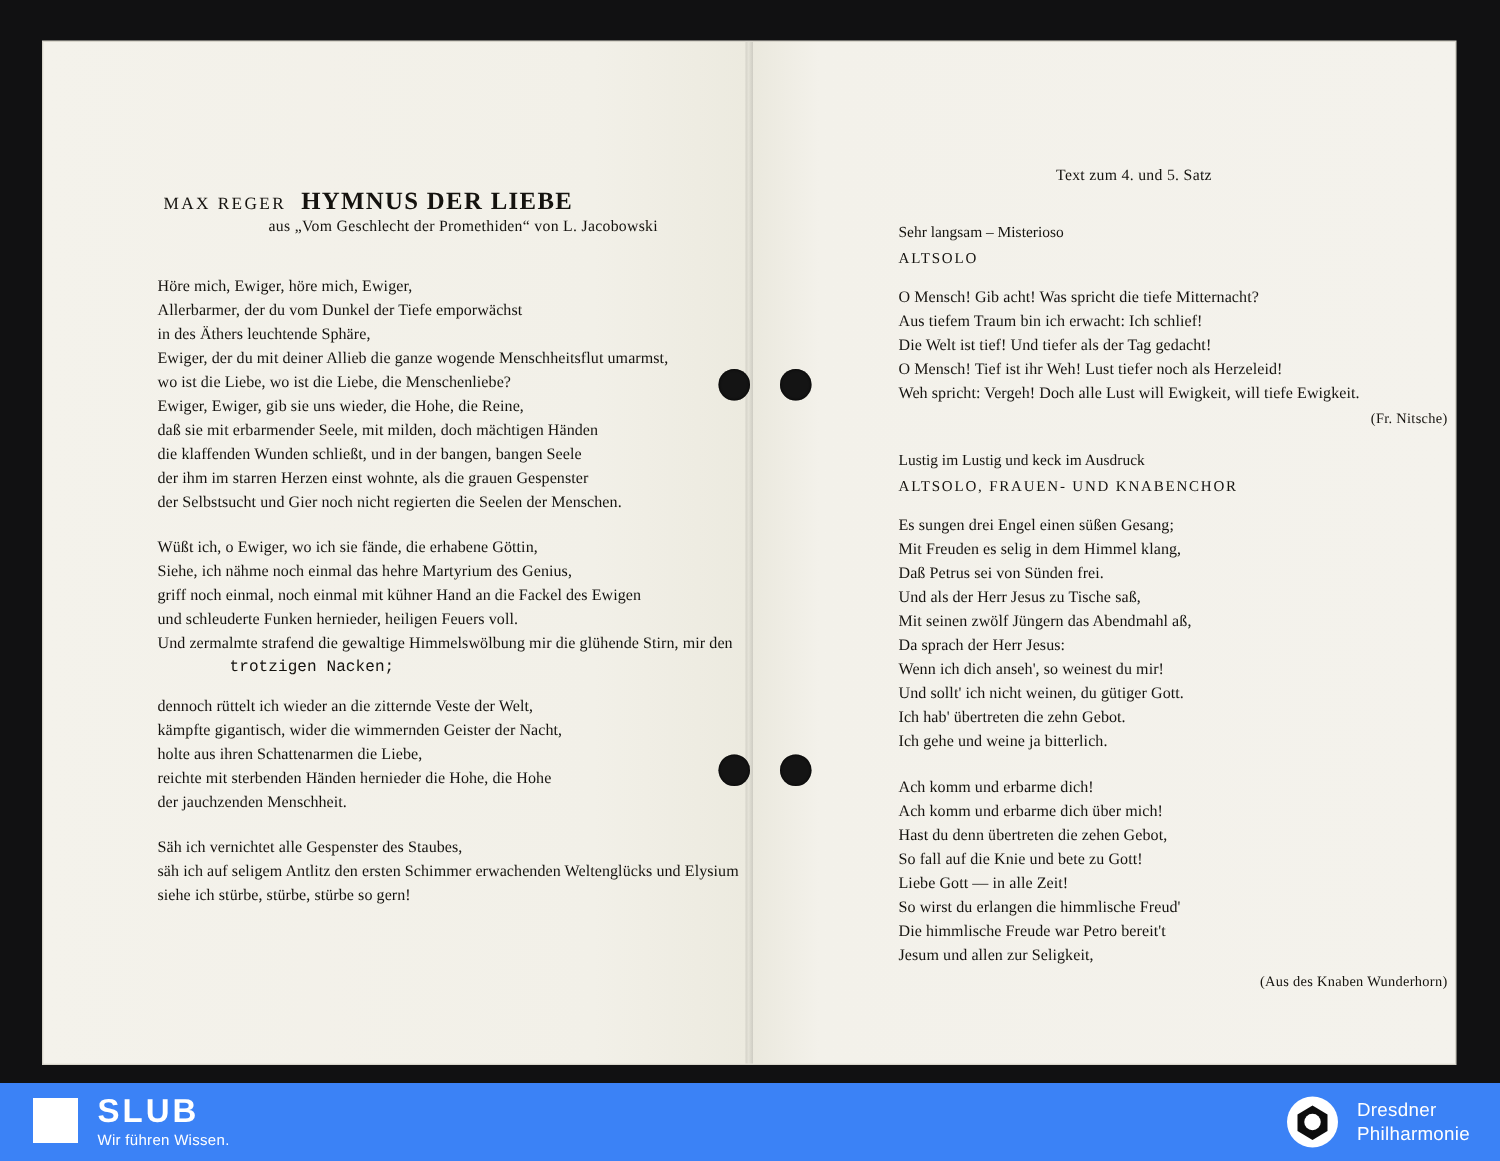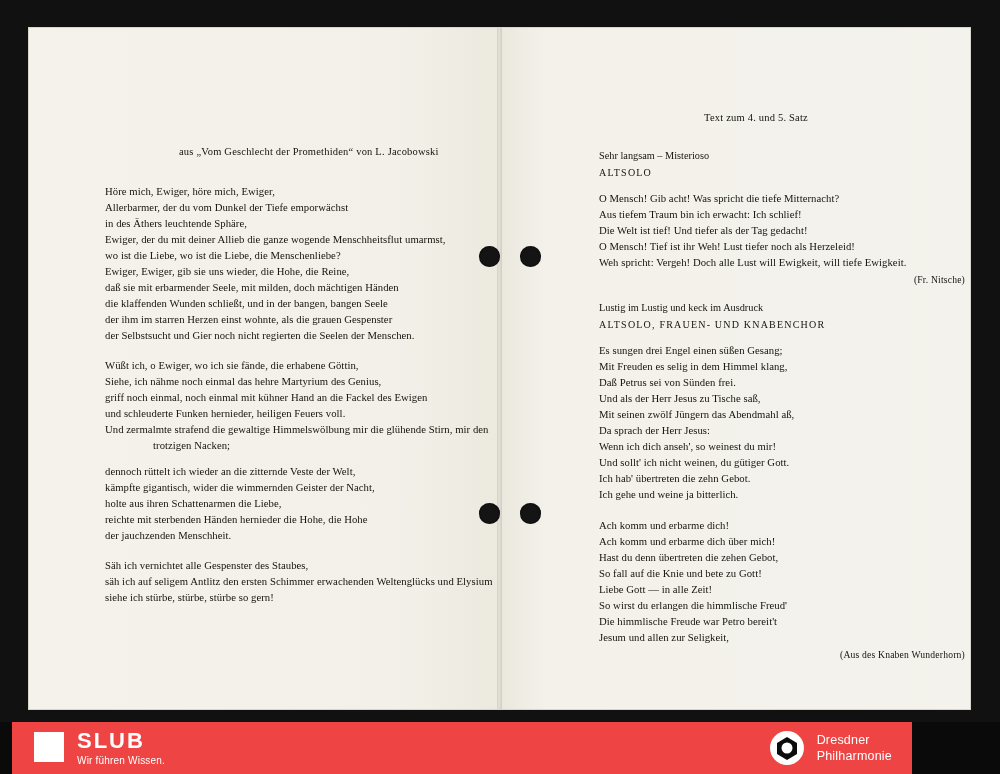--- a/index.html
+++ b/index.html
@@ -165,24 +165,24 @@
     text-align: right;
     padding-right: 4px;
     margin-top: 4px;
     letter-spacing: 0.2px;
   }
   .block { margin-bottom: 15px; }
 
   
   #footer {
     position: absolute;
-    left: 12px; bottom: 0;
-    width: 900px;
+    left: 0; bottom: 0;
+    width: 1000px;
     height: 52px;
-    background: #ef4444;
+    background: #3b82f6;
     color: #ffffff;
   }
   #slub {
     position: absolute;
     left: 22px; top: 7px;
     display: flex;
     align-items: flex-start;
   }
   #slub-mark {
     width: 30px; height: 30px;
@@ -226,40 +226,43 @@
 </head>
 <body>
 
 <div id="scan">
 
   <div id="booklet">
 
     <div id="page-left">
       <div class="page-inner">
 
+        <div id="left-head" class="title-line">
+          <span class="composer">MAX REGER</span><span class="work-title">HYMNUS DER LIEBE</span>
+        </div>
 
         <div id="left-sub" class="subtitle">aus „Vom Geschlecht der Promethiden“ von L. Jacobowski</div>
 
         <div id="left-body">
           <div class="stanza">Höre mich, Ewiger, höre mich, Ewiger,
 Allerbarmer, der du vom Dunkel der Tiefe emporwächst
 in des Äthers leuchtende Sphäre,
 Ewiger, der du mit deiner Allieb die ganze wogende Menschheitsflut umarmst,
 wo ist die Liebe, wo ist die Liebe, die Menschenliebe?
 Ewiger, Ewiger, gib sie uns wieder, die Hohe, die Reine,
 daß sie mit erbarmender Seele, mit milden, doch mächtigen Händen
 die klaffenden Wunden schließt, und in der bangen, bangen Seele
 der ihm im starren Herzen einst wohnte, als die grauen Gespenster
 der Selbstsucht und Gier noch nicht regierten die Seelen der Menschen.</div>
           <div class="stanza">Wüßt ich, o Ewiger, wo ich sie fände, die erhabene Göttin,
 Siehe, ich nähme noch einmal das hehre Martyrium des Genius,
 griff noch einmal, noch einmal mit kühner Hand an die Fackel des Ewigen
 und schleuderte Funken hernieder, heiligen Feuers voll.
 Und zermalmte strafend die gewaltige Himmelswölbung mir die glühende Stirn, mir den</div>
-          <div class="stanza indent" style="margin-top:-14px;margin-bottom:10px;">trotzigen Nacken;</div>
+          <div class="stanza indent" style="margin-top:-14px;margin-bottom:10px;font-family:Liberation Mono, monospace;">trotzigen Nacken;</div>
           <div class="stanza">dennoch rüttelt ich wieder an die zitternde Veste der Welt,
 kämpfte gigantisch, wider die wimmernden Geister der Nacht,
 holte aus ihren Schattenarmen die Liebe,
 reichte mit sterbenden Händen hernieder die Hohe, die Hohe
 der jauchzenden Menschheit.</div>
           <div class="stanza">Säh ich vernichtet alle Gespenster des Staubes,
 säh ich auf seligem Antlitz den ersten Schimmer erwachenden Weltenglücks und Elysium
 siehe ich stürbe, stürbe, stürbe so gern!</div>
         </div>
 

